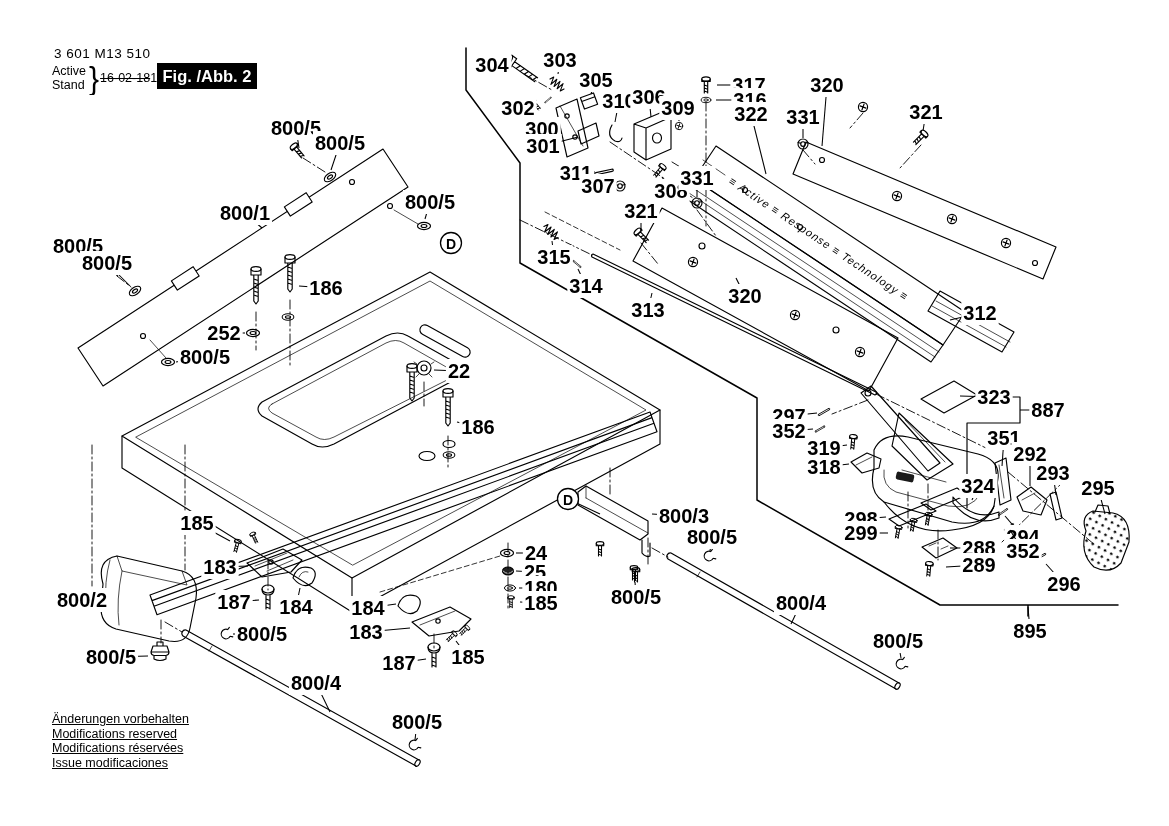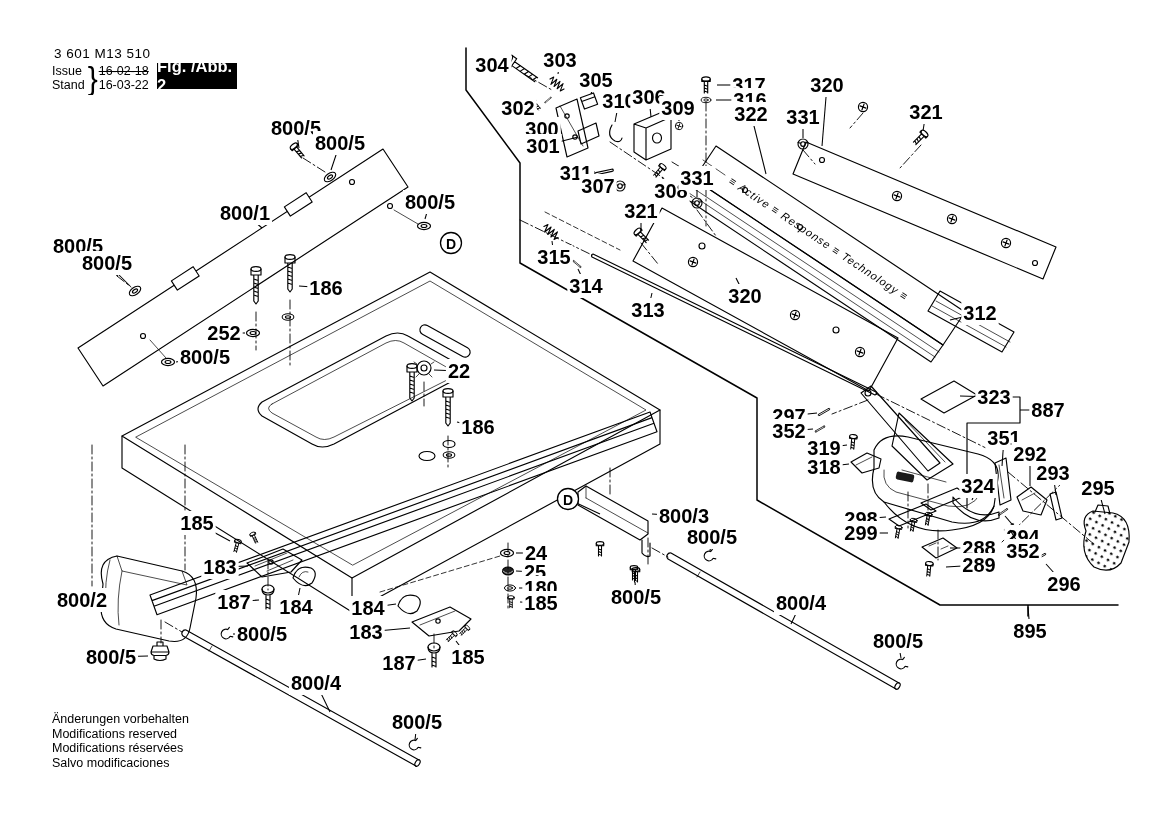--- a/index.html
+++ b/index.html
@@ -4,25 +4,25 @@
 <style>
   html,body{margin:0;padding:0;background:#fff;}
   .stage{position:relative;width:1169px;height:826px;background:#fff;overflow:hidden;
          font-family:"Liberation Sans",sans-serif;color:#000;}
   .art{position:absolute;left:0;top:0;}
   .title-block{position:absolute;left:54px;top:46px;}
   .part-number{font-size:13.5px;letter-spacing:.5px;}
   .stand-issue{position:absolute;left:52px;top:64px;display:flex;align-items:center;font-size:12.5px;line-height:14px;}
   .si-labels{display:flex;flex-direction:column;}
   .brace{font-size:30px;font-weight:300;margin:0 1px 0 3px;transform:scaleY(1.05);}
-  .si-dates{display:flex;flex-direction:column;}
+  .si-dates{display:flex;flex-direction:row;}
   .struck{text-decoration:line-through;}
-  .fig-box{position:absolute;left:157px;top:63px;width:80px;height:26px;background:#000;color:#fff;
+  .fig-box{position:absolute;left:157px;top:63px;width:100px;height:26px;background:#000;color:#fff;
            font-weight:bold;font-size:16.5px;display:flex;align-items:center;justify-content:center;}
-  .footer-notes{position:absolute;left:52px;top:712px;font-size:12.5px;line-height:14.5px;}
+  .footer-notes{position:absolute;left:52px;top:712px;font-size:12.5px;line-height:14.5px;text-decoration:underline;}
   
   .ol{stroke:#000;fill:none;stroke-width:1.15;stroke-linejoin:round;stroke-linecap:round;}
   .thin{stroke-width:.7;}
   .dd{stroke:#000;fill:none;stroke-width:.9;stroke-dasharray:9 3 2 3;}
   .dash{stroke:#000;fill:none;stroke-width:.8;stroke-dasharray:5 3;}
   .callout-text{font-family:"Liberation Sans",sans-serif;font-weight:bold;font-size:20px;fill:#000;
                 text-anchor:middle;dominant-baseline:central;}
   .callout-bg{fill:#fff;}
   .leader{stroke:#000;stroke-width:1.05;}
   .dmark{fill:#fff;stroke:#000;stroke-width:1.3;}
@@ -727,30 +727,30 @@
           <text x="568" y="499.5" class="dmark-text">D</text>
         </g>
       </g>
   </svg>
 
   <div class="title-block">
     <div class="part-number">3 601 M13 510</div>
   </div>
   <div class="stand-issue">
     <div class="si-labels">
-      <span>Issue</span>
+      <span>Active</span>
       <span>Stand</span>
     </div>
     <span class="brace">}</span>
     <div class="si-dates">
       <span class="struck">16-02-18</span>
       <span>16-03-22</span>
     </div>
   </div>
   <div class="fig-box">Fig. /Abb. 2</div>
 
   <div class="footer-notes">
     <div>Änderungen vorbehalten</div>
     <div>Modifications reserved</div>
     <div>Modifications réservées</div>
-    <div>Salvo modificaciones</div>
+    <div>Issue modificaciones</div>
   </div>
 </div>
 
 </body></html>

